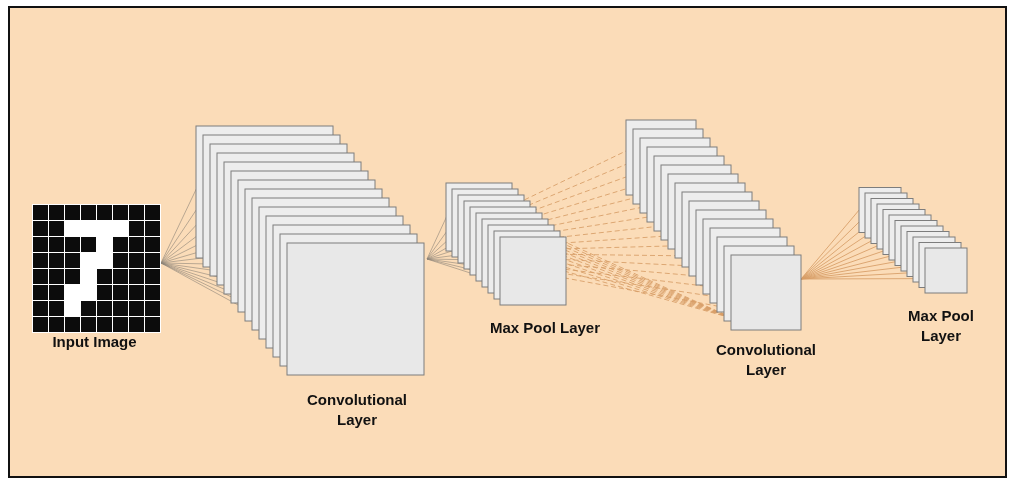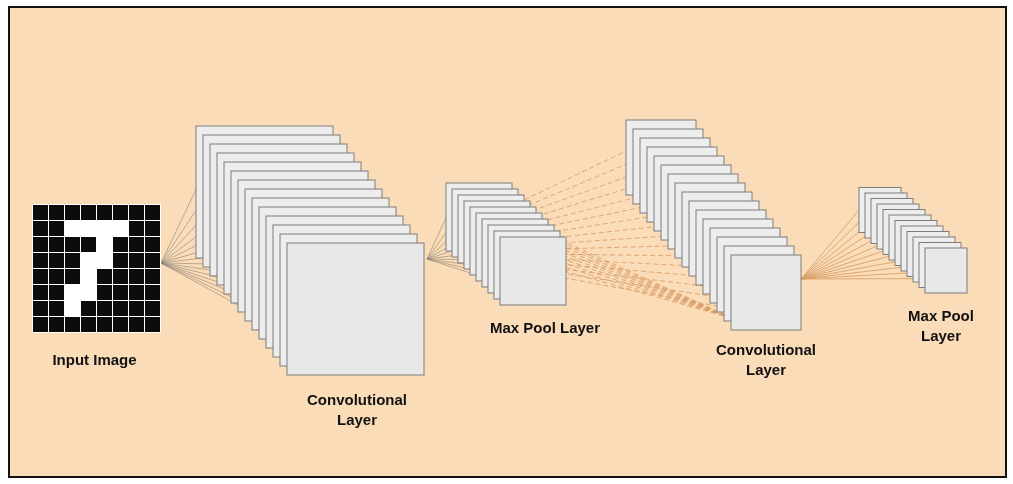--- a/index.html
+++ b/index.html
@@ -35,21 +35,21 @@
   }
   .label {
     position: absolute;
     z-index: 3;
     font-size: 15px;
     font-weight: bold;
     color: #111111;
     text-align: center;
     line-height: 1.3;
   }
-  #lbl-input { left: 22px;  top: 350px; width: 145px; }
+  #lbl-input { left: 22px;  top: 332px; width: 145px; }
   #lbl-conv1 { left: 292px; top: 390px; width: 130px; }
   #lbl-pool1 { left: 470px; top: 318px; width: 150px; }
   #lbl-conv2 { left: 700px; top: 340px; width: 132px; }
   #lbl-pool2 { left: 896px; top: 306px; width: 90px;  }
 </style>
 </head>
 <body>
 
 <div id="frame" style="background: rgb(251, 220, 184); border-color: rgb(17, 17, 17);"></div>
 

